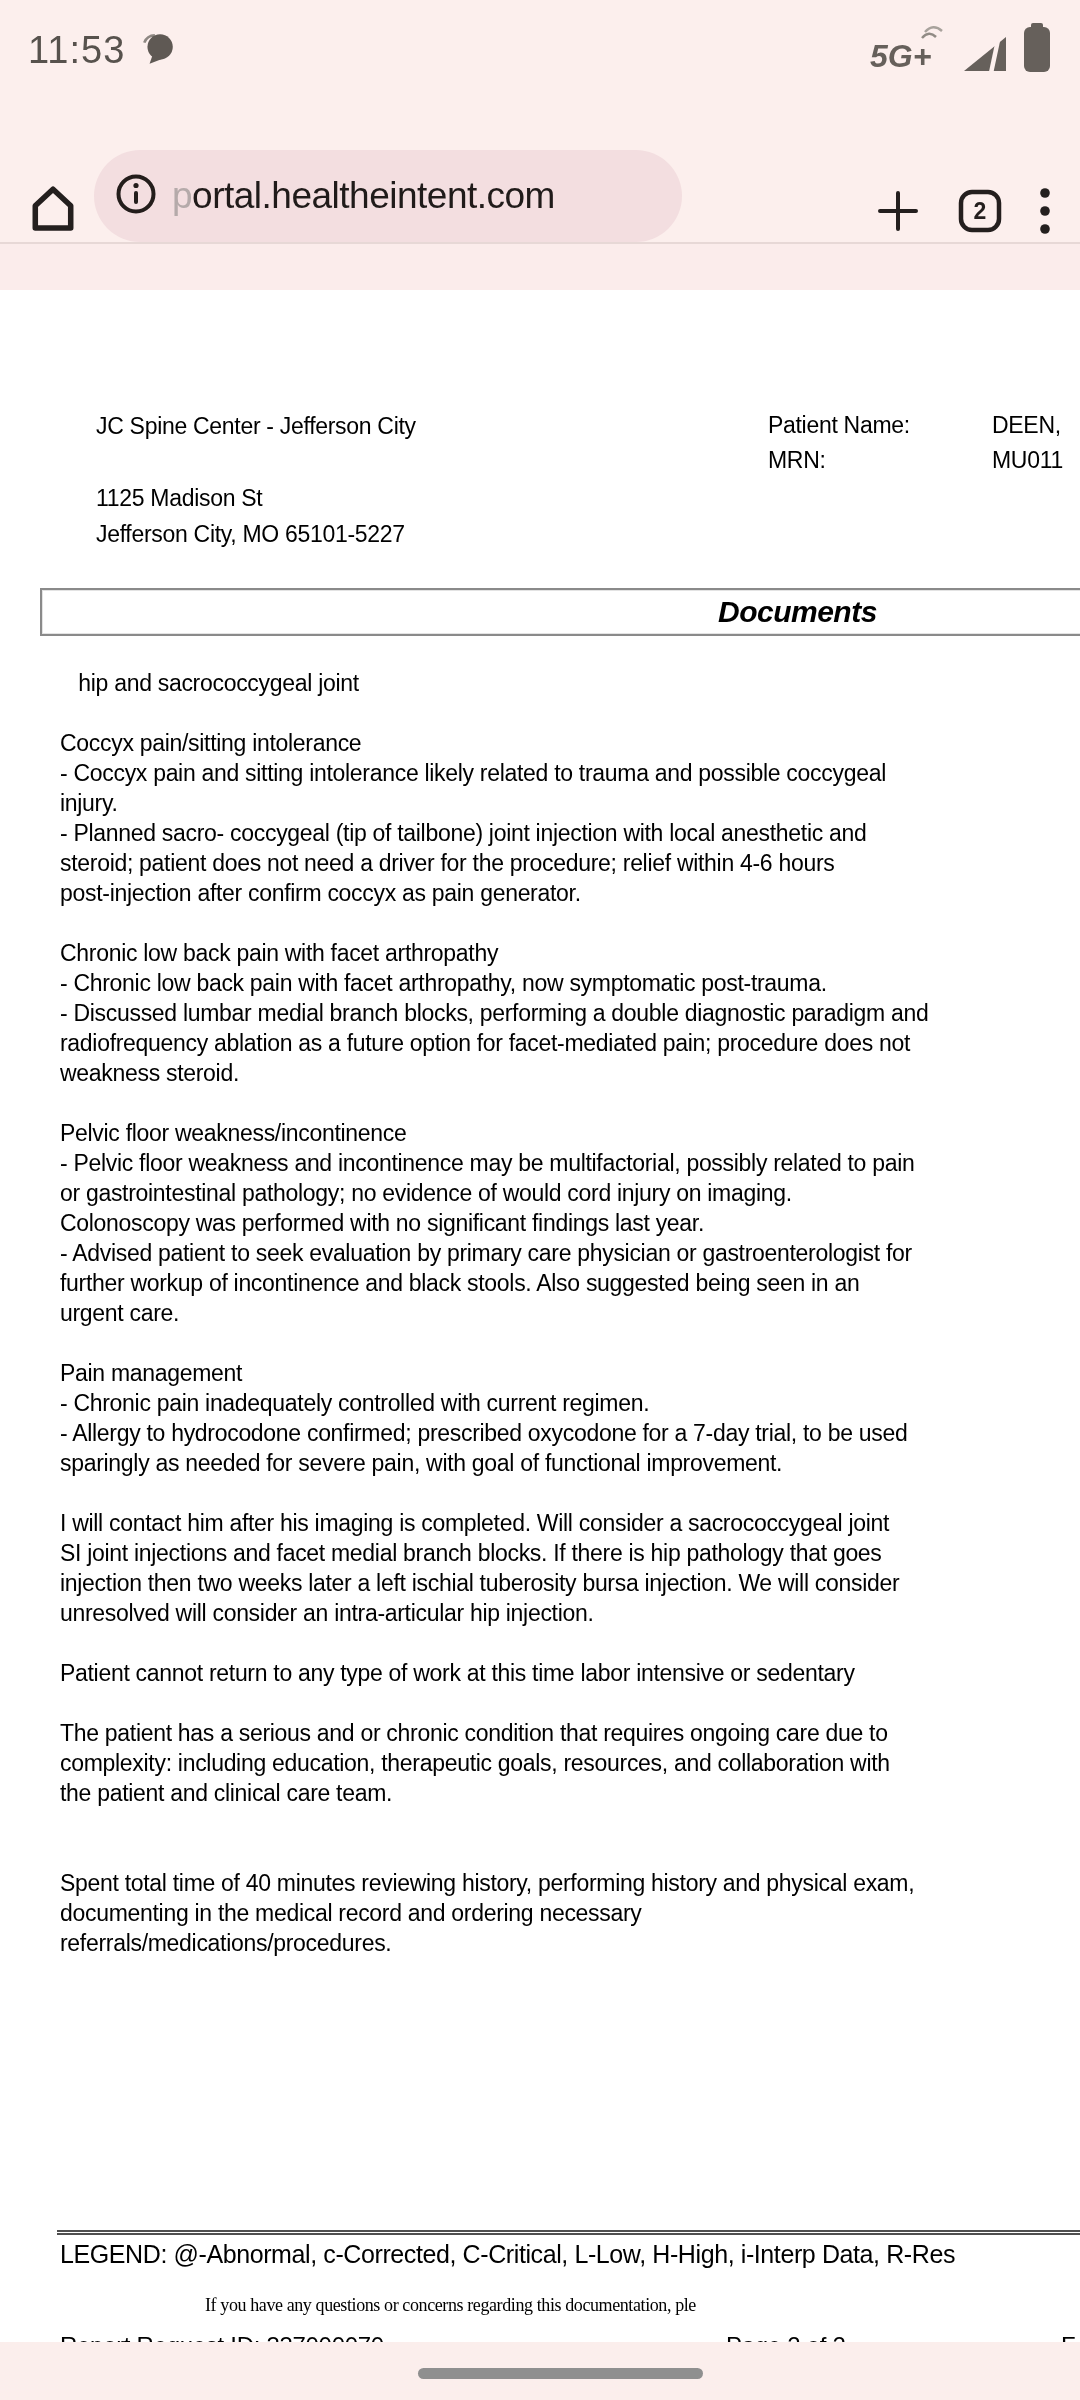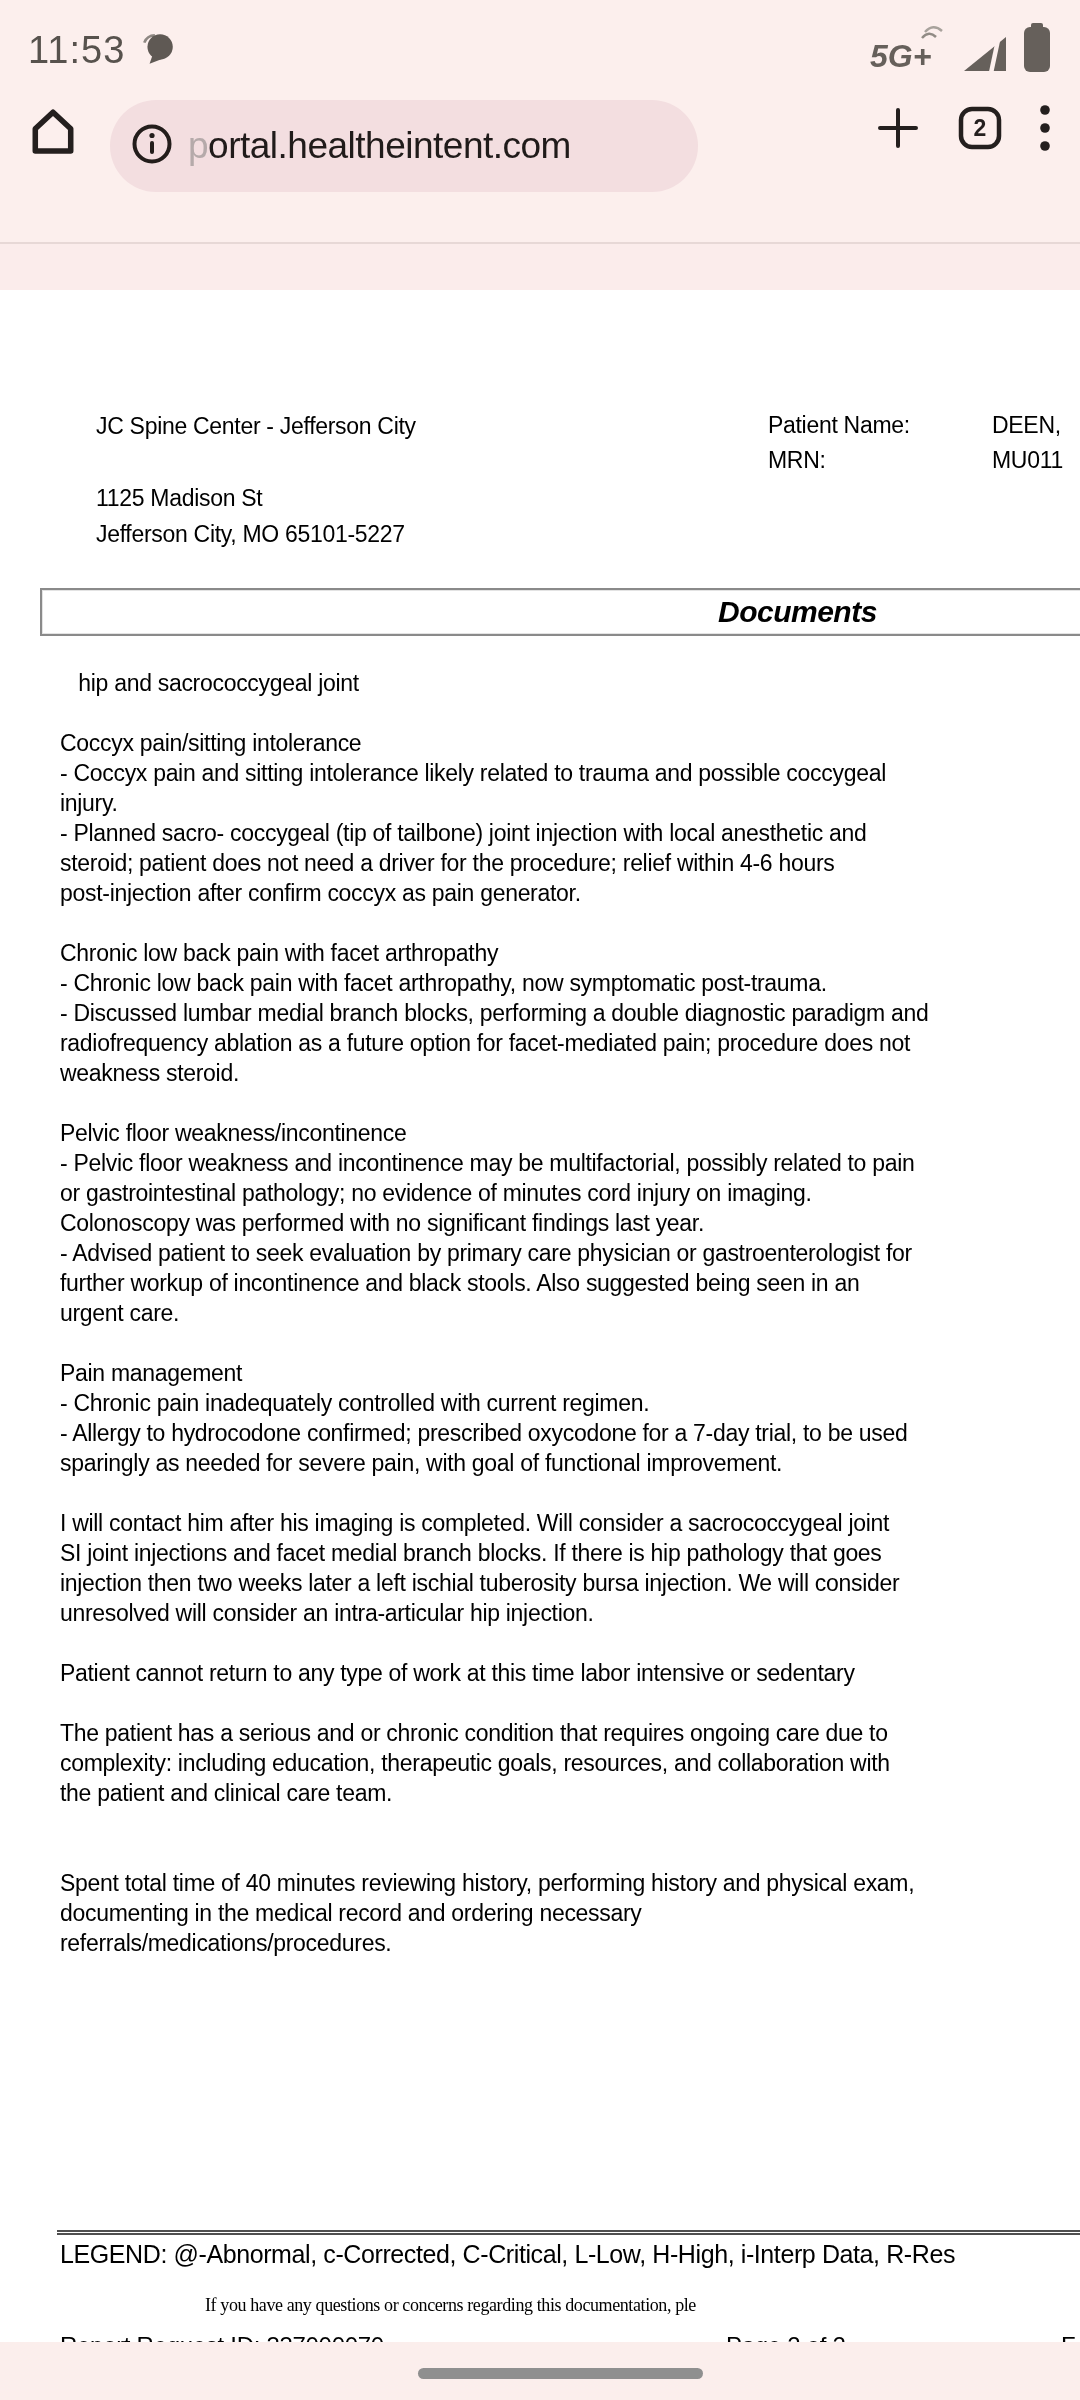--- a/index.html
+++ b/index.html
@@ -14,21 +14,21 @@
     display:flex;align-items:center;padding:0 28px;box-sizing:border-box;
     color:#57524d;
     text-align:center;
   }
   .status-time{font-size:38px;letter-spacing:1px;}
   .status-left-icons{margin-left:14px;display:flex;align-items:center;}
   .status-right{margin-left:auto;display:flex;align-items:flex-end;gap:14px;}
   
   .toolbar{
     position:absolute;top:100px;left:0;right:0;height:142px;
-    display:flex;align-items:flex-start;padding:0 22px;box-sizing:border-box;gap:20px;
+    display:flex;align-items:flex-end;padding:0 22px;box-sizing:border-box;gap:4px;
   }
   .icon-btn{display:flex;align-items:center;justify-content:center;border:none;background:transparent;padding:0;}
   .omnibox{
     width:588px;height:92px;margin-left:6px;border-radius:46px;background:#f3dee0;
     display:flex;align-items:center;padding:0 20px;box-sizing:border-box;overflow:hidden;
   }
   .omnibox .url{
     margin-left:14px;font-size:37px;color:#201b1a;white-space:nowrap;letter-spacing:-0.5px;
   }
   .url .faded{color:#b5aaaa;}
@@ -183,21 +183,21 @@
         <div class="doc-line">post-injection after confirm coccyx as pain generator.</div>
         <div class="doc-line"> </div>
         <div class="doc-line">Chronic low back pain with facet arthropathy</div>
         <div class="doc-line">- Chronic low back pain with facet arthropathy, now symptomatic post-trauma.</div>
         <div class="doc-line">- Discussed lumbar medial branch blocks, performing a double diagnostic paradigm and</div>
         <div class="doc-line">radiofrequency ablation as a future option for facet-mediated pain; procedure does not</div>
         <div class="doc-line">weakness steroid.</div>
         <div class="doc-line"> </div>
         <div class="doc-line">Pelvic floor weakness/incontinence</div>
         <div class="doc-line">- Pelvic floor weakness and incontinence may be multifactorial, possibly related to pain</div>
-        <div class="doc-line">or gastrointestinal pathology; no evidence of minutes cord injury on imaging.</div>
+        <div class="doc-line">or gastrointestinal pathology; no evidence of would cord injury on imaging.</div>
         <div class="doc-line">Colonoscopy was performed with no significant findings last year.</div>
         <div class="doc-line">- Advised patient to seek evaluation by primary care physician or gastroenterologist for</div>
         <div class="doc-line">further workup of incontinence and black stools. Also suggested being seen in an</div>
         <div class="doc-line">urgent care.</div>
         <div class="doc-line"> </div>
         <div class="doc-line">Pain management</div>
         <div class="doc-line">- Chronic pain inadequately controlled with current regimen.</div>
         <div class="doc-line">- Allergy to hydrocodone confirmed; prescribed oxycodone for a 7-day trial, to be used</div>
         <div class="doc-line">sparingly as needed for severe pain, with goal of functional improvement.</div>
         <div class="doc-line"> </div>

